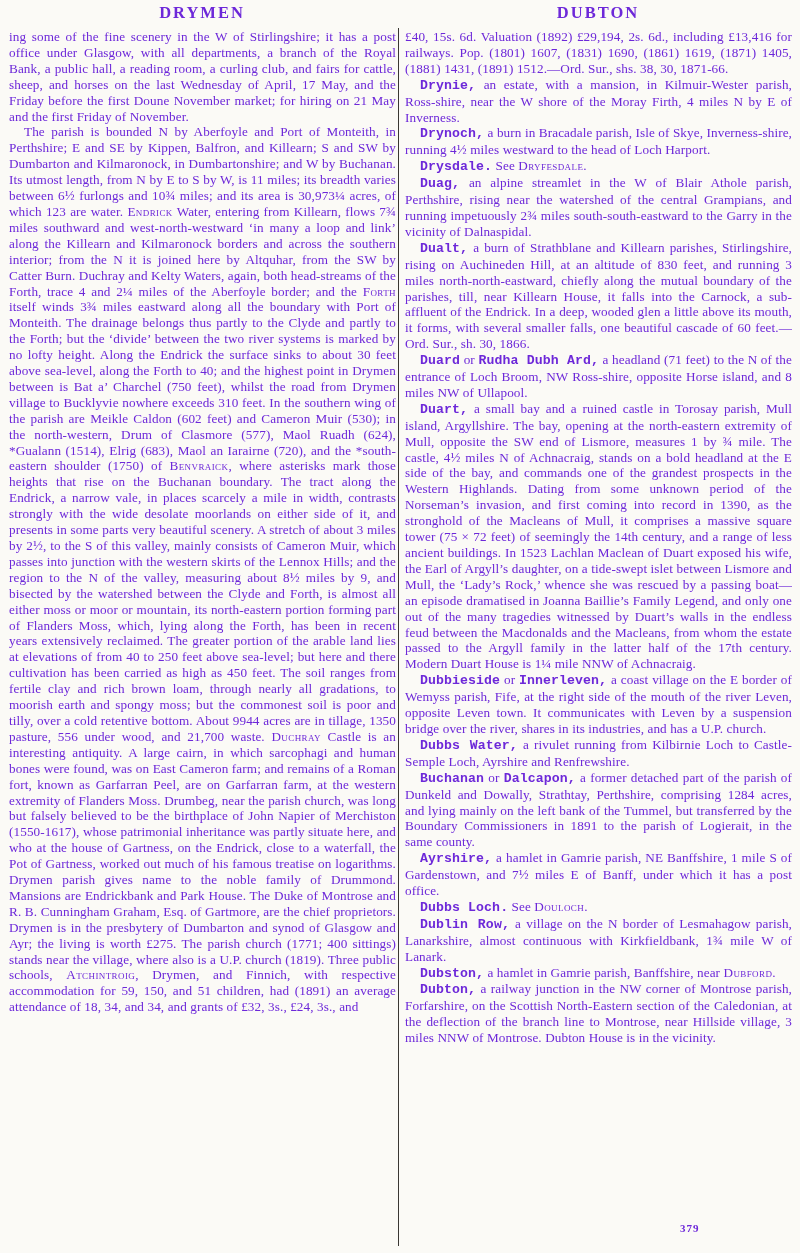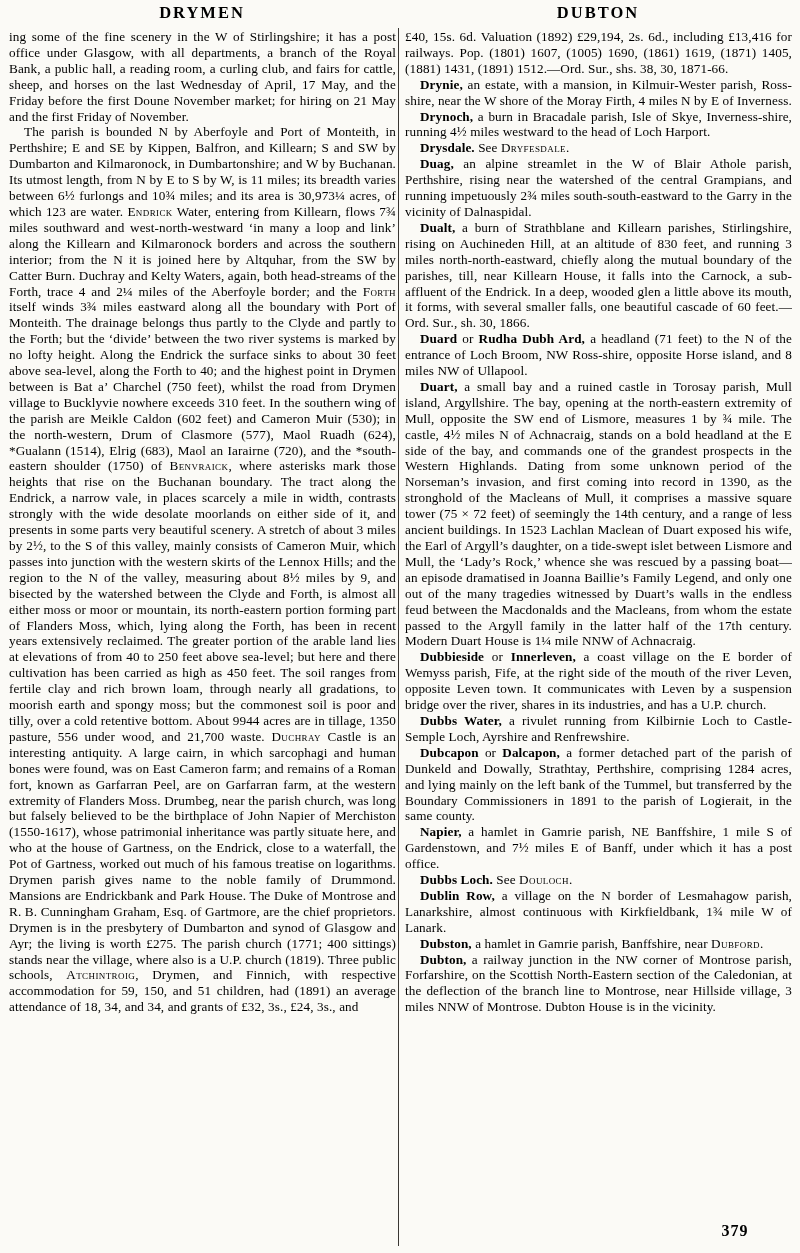--- a/index.html
+++ b/index.html
@@ -9,21 +9,21 @@
     height: 1253px;
     overflow: hidden;
     background: #f4f2ed;
   }
   .page {
     position: relative;
     width: 800px;
     height: 1253px;
     background: #fbfaf6;
     font-family: "Liberation Serif", "DejaVu Serif", serif;
-    color: #000000;
+    color: #6d28d9;
   }
   .running-head {
     position: absolute;
     top: 3px;
     width: 388px;
     text-align: center;
     font-weight: bold;
     font-size: 16.5px;
     letter-spacing: 2px;
   }
@@ -49,30 +49,30 @@
     width: 1px;
     height: 1218px;
     background: #3a3733;
   }
   p.para {
     margin: 0;
     padding: 0;
     text-indent: 0;
   }
   p.para.indent { text-indent: 15px; }
-  .b  { font-weight: bold; }
+  .b  { font-weight: bold; font-family: Liberation Mono, monospace; }
   .i  { }
   .sc { font-variant: small-caps; letter-spacing: 0.4px; }
   .page-number {
     position: absolute;
     left: 680px;
     top: 1222px;
     width: 110px;
-    text-align: center;
-    font-size: 16px;
+    text-align: left;
+    font-size: 11px;
     font-weight: bold;
     letter-spacing: 1px;
   }
 </style>
 </head>
 <body>
 
 <div class="page">
 
   <div class="running-head left">DRYMEN</div>
@@ -80,32 +80,32 @@
   <div class="running-head right">DUBTON</div>
 
   <div class="col-divider"></div>
 
   <div class="column left">
       <p class="para"><span>ing some of the fine scenery in the W of Stirlingshire; it has a post office under Glasgow, with all departments, a branch of the Royal Bank, a public hall, a reading room, a curling club, and fairs for cattle, sheep, and horses on the last Wednesday of April, 17 May, and the Friday before the first Doune November market; for hiring on 21 May and the first Friday of November.</span></p>
       <p class="para indent"><span>The parish is bounded N by Aberfoyle and Port of Monteith, in Perthshire; E and SE by Kippen, Balfron, and Killearn; S and SW by Dumbarton and Kilmaronock, in Dumbartonshire; and W by Buchanan.  Its utmost length, from N by E to S by W, is 11 miles; its breadth varies between 6½ furlongs and 10¾ miles; and its area is 30,973¼ acres, of which 123 are water.  </span><span class="sc">Endrick</span><span> Water, entering from Killearn, flows 7¾ miles southward and west-north-westward ‘in many a loop and link’ along the Killearn and Kilmaronock borders and across the southern interior; from the N it is joined here by Altquhar, from the SW by Catter Burn.  Duchray and Kelty Waters, again, both head-streams of the Forth, trace 4 and 2¼ miles of the Aberfoyle border; and the </span><span class="sc">Forth</span><span> itself winds 3¾ miles eastward along all the boundary with Port of Monteith.  The drainage belongs thus partly to the Clyde and partly to the Forth; but the ‘divide’ between the two river systems is marked by no lofty height.  Along the Endrick the surface sinks to about 30 feet above sea-level, along the Forth to 40; and the highest point in Drymen between is Bat a’ Charchel (750 feet), whilst the road from Drymen village to Bucklyvie nowhere exceeds 310 feet.  In the southern wing of the parish are Meikle Caldon (602 feet) and Cameron Muir (530); in the north-western, Drum of Clasmore (577), Maol Ruadh (624), *Gualann (1514), Elrig (683), Maol an Iarairne (720), and the *south-eastern shoulder (1750) of </span><span class="sc">Benvraick</span><span>, where asterisks mark those heights that rise on the Buchanan boundary.  The tract along the Endrick, a narrow vale, in places scarcely a mile in width, contrasts strongly with the wide desolate moorlands on either side of it, and presents in some parts very beautiful scenery.  A stretch of about 3 miles by 2½, to the S of this valley, mainly consists of Cameron Muir, which passes into junction with the western skirts of the Lennox Hills; and the region to the N of the valley, measuring about 8½ miles by 9, and bisected by the watershed between the Clyde and Forth, is almost all either moss or moor or mountain, its north-eastern portion forming part of Flanders Moss, which, lying along the Forth, has been in recent years extensively reclaimed.  The greater portion of the arable land lies at elevations of from 40 to 250 feet above sea-level; but here and there cultivation has been carried as high as 450 feet.  The soil ranges from fertile clay and rich brown loam, through nearly all gradations, to moorish earth and spongy moss; but the commonest soil is poor and tilly, over a cold retentive bottom.  About 9944 acres are in tillage, 1350 pasture, 556 under wood, and 21,700 waste.  </span><span class="sc">Duchray</span><span> Castle is an interesting antiquity.  A large cairn, in which sarcophagi and human bones were found, was on East Cameron farm; and remains of a Roman fort, known as Garfarran Peel, are on Garfarran farm, at the western extremity of Flanders Moss.  Drumbeg, near the parish church, was long but falsely believed to be the birthplace of John Napier of Merchiston (1550-1617), whose patrimonial inheritance was partly situate here, and who at the house of Gartness, on the Endrick, close to a waterfall, the Pot of Gartness, worked out much of his famous treatise on logarithms.  Drymen parish gives name to the noble family of Drummond.  Mansions are Endrickbank and Park House.  The Duke of Montrose and R. B. Cunningham Graham, Esq. of Gartmore, are the chief proprietors.  Drymen is in the presbytery of Dumbarton and synod of Glasgow and Ayr; the living is worth £275.  The parish church (1771; 400 sittings) stands near the village, where also is a U.P. church (1819).  Three public schools, </span><span class="sc">Atchintroig</span><span>, Drymen, and Finnich, with respective accommodation for 59, 150, and 51 children, had (1891) an average attendance of 18, 34, and 34, and grants of £32, 3s., £24, 3s., and</span></p>
     </div>
 
   <div class="column right">
-      <p class="para"><span>£40, 15s. 6d.  Valuation (1892) £29,194, 2s. 6d., including £13,416 for railways.  Pop. (1801) 1607, (1005) 1690, (1861) 1619, (1871) 1405, (1881) 1431, (1891) 1512.—</span><span class="i">Ord. Sur.</span><span>, shs. 38, 30, 1871-66.</span></p>
+      <p class="para"><span>£40, 15s. 6d.  Valuation (1892) £29,194, 2s. 6d., including £13,416 for railways.  Pop. (1801) 1607, (1831) 1690, (1861) 1619, (1871) 1405, (1881) 1431, (1891) 1512.—</span><span class="i">Ord. Sur.</span><span>, shs. 38, 30, 1871-66.</span></p>
       <p class="para indent"><span class="b">Drynie,</span><span> an estate, with a mansion, in Kilmuir-Wester parish, Ross-shire, near the W shore of the Moray Firth, 4 miles N by E of Inverness.</span></p>
       <p class="para indent"><span class="b">Drynoch,</span><span> a burn in Bracadale parish, Isle of Skye, Inverness-shire, running 4½ miles westward to the head of Loch Harport.</span></p>
       <p class="para indent"><span class="b">Drysdale.</span><span>  See </span><span class="sc">Dryfesdale</span><span>.</span></p>
       <p class="para indent"><span class="b">Duag,</span><span> an alpine streamlet in the W of Blair Athole parish, Perthshire, rising near the watershed of the central Grampians, and running impetuously 2¾ miles south-south-eastward to the Garry in the vicinity of Dalnaspidal.</span></p>
       <p class="para indent"><span class="b">Dualt,</span><span> a burn of Strathblane and Killearn parishes, Stirlingshire, rising on Auchineden Hill, at an altitude of 830 feet, and running 3 miles north-north-eastward, chiefly along the mutual boundary of the parishes, till, near Killearn House, it falls into the Carnock, a sub-affluent of the Endrick.  In a deep, wooded glen a little above its mouth, it forms, with several smaller falls, one beautiful cascade of 60 feet.—</span><span class="i">Ord. Sur.</span><span>, sh. 30, 1866.</span></p>
       <p class="para indent"><span class="b">Duard</span><span> or </span><span class="b">Rudha Dubh Ard,</span><span> a headland (71 feet) to the N of the entrance of Loch Broom, NW Ross-shire, opposite Horse island, and 8 miles NW of Ullapool.</span></p>
       <p class="para indent"><span class="b">Duart,</span><span> a small bay and a ruined castle in Torosay parish, Mull island, Argyllshire.  The bay, opening at the north-eastern extremity of Mull, opposite the SW end of Lismore, measures 1 by ¾ mile.  The castle, 4½ miles N of Achnacraig, stands on a bold headland at the E side of the bay, and commands one of the grandest prospects in the Western Highlands.  Dating from some unknown period of the Norseman’s invasion, and first coming into record in 1390, as the stronghold of the Macleans of Mull, it comprises a massive square tower (75 × 72 feet) of seemingly the 14th century, and a range of less ancient buildings.  In 1523 Lachlan Maclean of Duart exposed his wife, the Earl of Argyll’s daughter, on a tide-swept islet between Lismore and Mull, the ‘Lady’s Rock,’ whence she was rescued by a passing boat—an episode dramatised in Joanna Baillie’s </span><span class="i">Family Legend</span><span>, and only one out of the many tragedies witnessed by Duart’s walls in the endless feud between the Macdonalds and the Macleans, from whom the estate passed to the Argyll family in the latter half of the 17th century.  Modern Duart House is 1¼ mile NNW of Achnacraig.</span></p>
       <p class="para indent"><span class="b">Dubbieside</span><span> or </span><span class="b">Innerleven,</span><span> a coast village on the E border of Wemyss parish, Fife, at the right side of the mouth of the river Leven, opposite Leven town.  It communicates with Leven by a suspension bridge over the river, shares in its industries, and has a U.P. church.</span></p>
       <p class="para indent"><span class="b">Dubbs Water,</span><span> a rivulet running from Kilbirnie Loch to Castle-Semple Loch, Ayrshire and Renfrewshire.</span></p>
-      <p class="para indent"><span class="b">Dubcapon</span><span> or </span><span class="b">Dalcapon,</span><span> a former detached part of the parish of Dunkeld and Dowally, Strathtay, Perthshire, comprising 1284 acres, and lying mainly on the left bank of the Tummel, but transferred by the Boundary Commissioners in 1891 to the parish of Logierait, in the same county.</span></p>
-      <p class="para indent"><span class="b">Napier,</span><span> a hamlet in Gamrie parish, NE Banffshire, 1 mile S of Gardenstown, and 7½ miles E of Banff, under which it has a post office.</span></p>
+      <p class="para indent"><span class="b">Buchanan</span><span> or </span><span class="b">Dalcapon,</span><span> a former detached part of the parish of Dunkeld and Dowally, Strathtay, Perthshire, comprising 1284 acres, and lying mainly on the left bank of the Tummel, but transferred by the Boundary Commissioners in 1891 to the parish of Logierait, in the same county.</span></p>
+      <p class="para indent"><span class="b">Ayrshire,</span><span> a hamlet in Gamrie parish, NE Banffshire, 1 mile S of Gardenstown, and 7½ miles E of Banff, under which it has a post office.</span></p>
       <p class="para indent"><span class="b">Dubbs Loch.</span><span>  See </span><span class="sc">Douloch</span><span>.</span></p>
       <p class="para indent"><span class="b">Dublin Row,</span><span> a village on the N border of Lesmahagow parish, Lanarkshire, almost continuous with Kirkfieldbank, 1¾ mile W of Lanark.</span></p>
       <p class="para indent"><span class="b">Dubston,</span><span> a hamlet in Gamrie parish, Banffshire, near </span><span class="sc">Dubford</span><span>.</span></p>
       <p class="para indent"><span class="b">Dubton,</span><span> a railway junction in the NW corner of Montrose parish, Forfarshire, on the Scottish North-Eastern section of the Caledonian, at the deflection of the branch line to Montrose, near Hillside village, 3 miles NNW of Montrose.  Dubton House is in the vicinity.</span></p>
     </div>
 
   <div class="page-number">379</div>
 
 </div>
 

